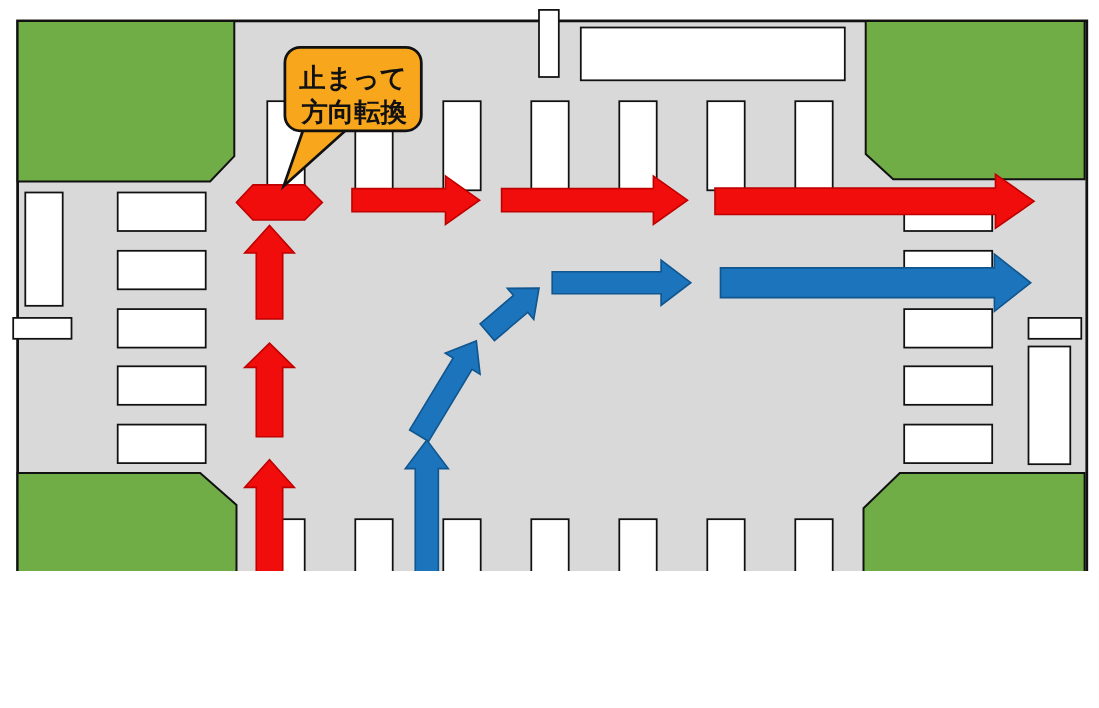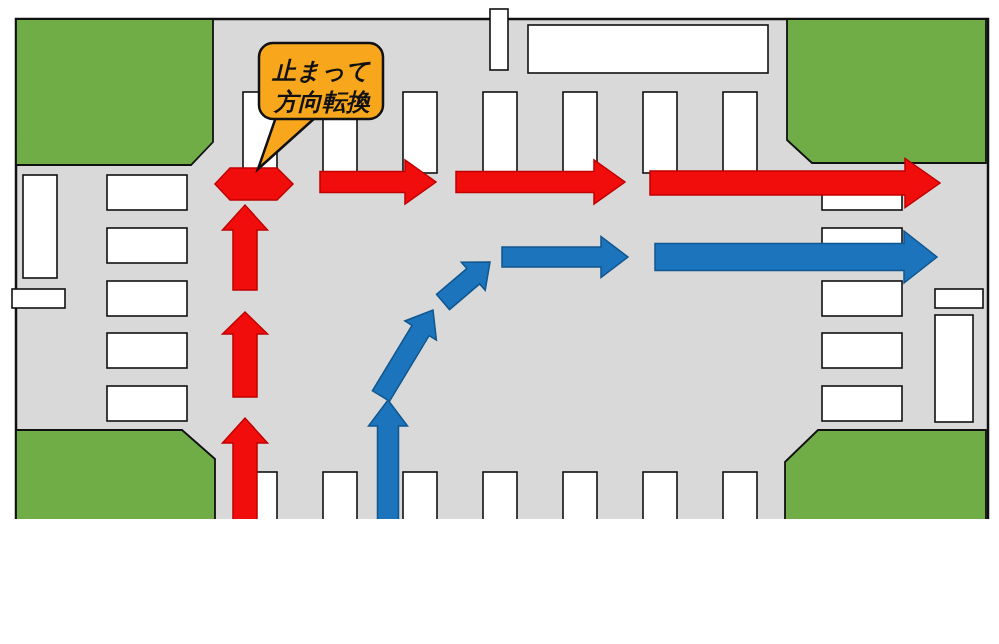--- a/index.html
+++ b/index.html
@@ -2,21 +2,20 @@
 <html><head>
 <meta charset="utf-8">
 <style>
   html, body { margin: 0; padding: 0; background: #ffffff; }
   .stage {
     position: relative;
     width: 999px;
     height: 519px;
     background: #ffffff;
     font-family: "DejaVu Sans", "Liberation Sans", sans-serif;
-    font-style: italic;
   }
   .stage svg { display: block; }
   .callout-text {
     font-family: "DejaVu Sans", "Liberation Sans", sans-serif;
     font-size: 24px;
     font-weight: bold;
     text-anchor: middle;
   }
 </style>
 </head>

